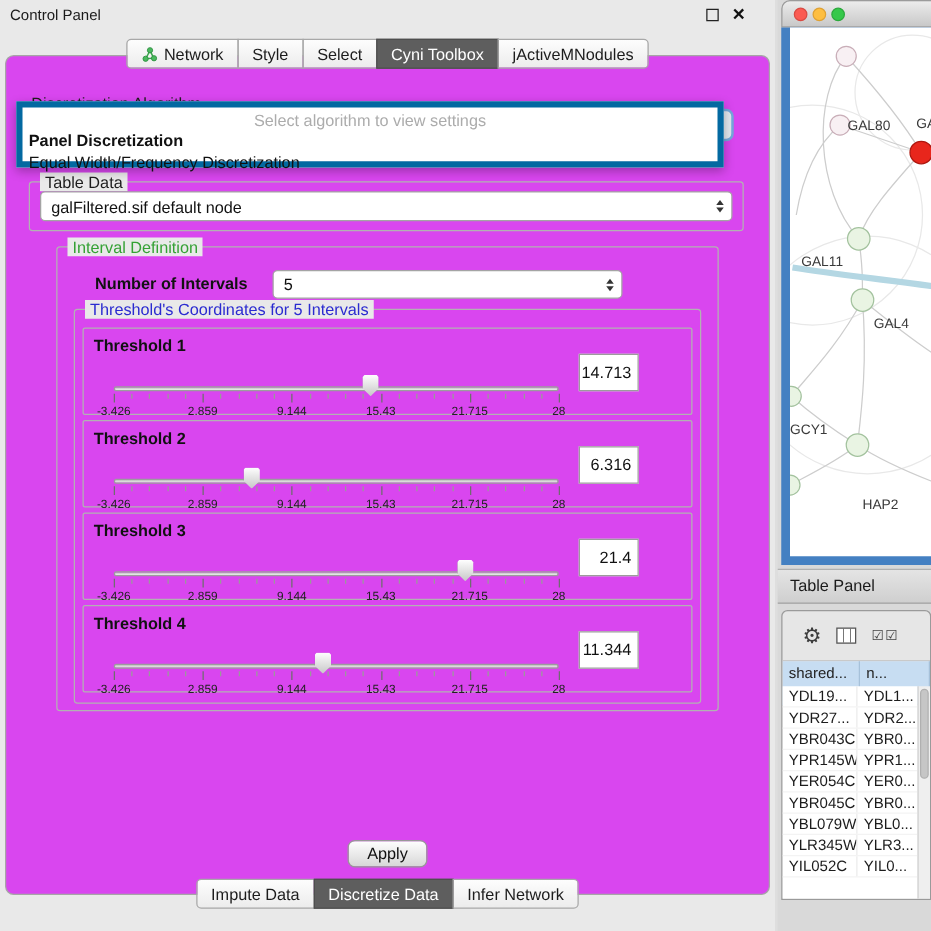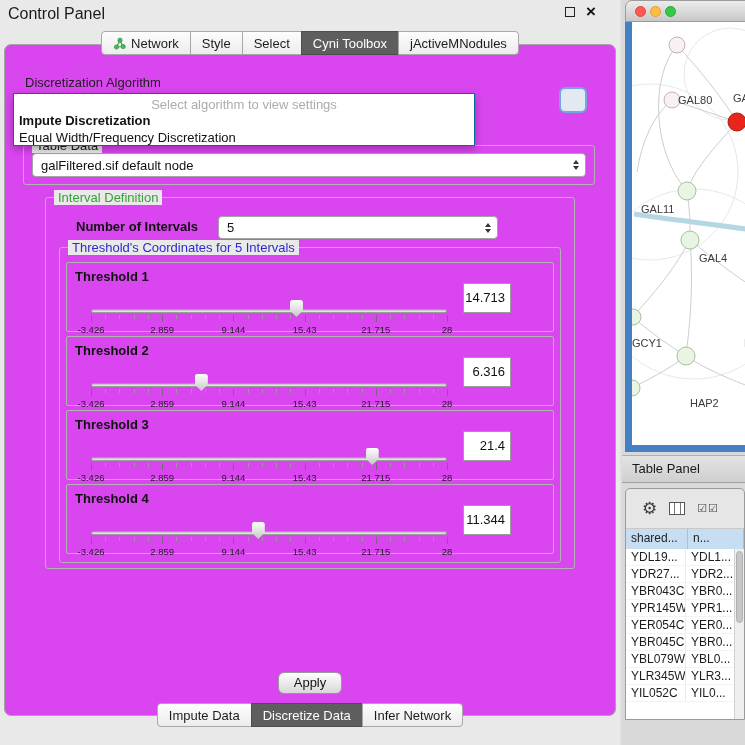--- a/index.html
+++ b/index.html
@@ -2,38 +2,38 @@
 <html><head>
 <meta charset="utf-8">
 <style>
   *{box-sizing:border-box;margin:0;padding:0}
   html,body{width:745px;height:745px;overflow:hidden}
   body{font-family:"Liberation Sans",sans-serif;background:#DEDEDE;position:relative}
 
   
   .left-panel{position:absolute;left:0;top:0;width:620px;height:745px;background:#E9E9E9}
   .titlebar{position:absolute;top:0;left:0;right:0;height:26px}
-  .titlebar .title{position:absolute;left:8px;top:5px;font-size:16px;color:#1b1b1b}
+  .titlebar .title{position:absolute;left:8px;top:5px;font-size:12px;color:#1b1b1b}
   .win-icons{position:absolute;right:24px;top:5px;display:flex;gap:11px;align-items:center}
   .float-icon{width:10px;height:10px;border:1.5px solid #222;display:inline-block}
   .close-icon{font-size:17px;font-weight:bold;color:#111;line-height:13px}
   .tabbar{position:absolute;left:0;right:0;display:flex;justify-content:center;z-index:6}
   .tabbar.top{top:31px}
   .tabbar.bottom{top:703px}
   .tab{display:flex;align-items:center;gap:5px;padding:0 11px;height:24px;font-size:13px;color:#1c1c1c;
        background:linear-gradient(#FDFDFD,#ECECEC);border:1px solid #A8A8A8;margin-left:-1px;cursor:default;white-space:nowrap}
   .tab:first-child{border-radius:4px 0 0 4px;margin-left:0}
   .tab:last-child{border-radius:0 4px 4px 0}
   .tab.selected{background:#5E5E5E;color:#FFF;border-color:#4E4E4E}
   .net-icon{display:inline-flex;width:13px;height:13px}
   .content{position:absolute;left:4px;top:44px;width:612px;height:672px;border:1px solid #A6A6A6;border-radius:7px;background:#d946ef}
 
   .disc-label{position:absolute;left:20px;top:30px;font-size:13px;color:#1d1d1d;z-index:1}
   .combo-frag{position:absolute;left:554px;top:42px;width:28px;height:26px;border:2px solid #74A7DC;border-radius:6px;background:#E3E9F0;z-index:2}
-  .dropdown{position:absolute;left:8px;top:48px;width:462px;height:53px;background:#FFF;border:1px solid #0369a1;box-shadow:0 3px 8px rgba(0,0,0,.3);z-index:10}
+  .dropdown{position:absolute;left:8px;top:36px;width:566px;height:53px;background:#FFF;border:5px solid #0369a1;box-shadow:0 3px 8px rgba(0,0,0,.3);z-index:10}
   .dropdown .ph{margin-top:3px;text-align:center;font-size:13px;color:#ACACAC}
   .dropdown .opt{font-size:13px;color:#111;padding:1px 0 0 5px;line-height:16px}
   .dropdown .opt.bold{font-weight:bold}
 
   .group{position:absolute;border:1px solid #B2B2B2;border-radius:3px}
   .group>.glabel{position:absolute;top:-8px;left:8px;background:#E9E9E9;padding:0 4px;font-size:13px;color:#1d1d1d;white-space:nowrap}
   .g-tabledata{left:18px;top:100px;width:572px;height:40px}
   .g-interval{left:40px;top:152px;width:530px;height:372px}
   .g-interval>.glabel{color:#35A135}
   .g-thresholds{left:13px;top:49px;width:502px;height:316px}
@@ -148,21 +148,21 @@
         <span>jActiveMNodules</span>
       </div>
     </div>
 
   <div class="content">
     <div class="disc-label">Discretization Algorithm</div>
     <div class="combo-frag"></div>
 
     <div class="dropdown">
       <div class="ph">Select algorithm to view settings</div>
-      <div class="opt bold">Impute Discretization</div>
+      <div class="opt bold">Panel Discretization</div>
       <div class="opt">Equal Width/Frequency Discretization</div>
     </div>
 
     <div class="group g-tabledata">
       <span class="glabel">Table Data</span>
       <div class="combo tabledata-combo">
         <span class="val">galFiltered.sif default node</span>
         <span class="arrows">
             <i class="up"></i>
             <i class="down"></i>

